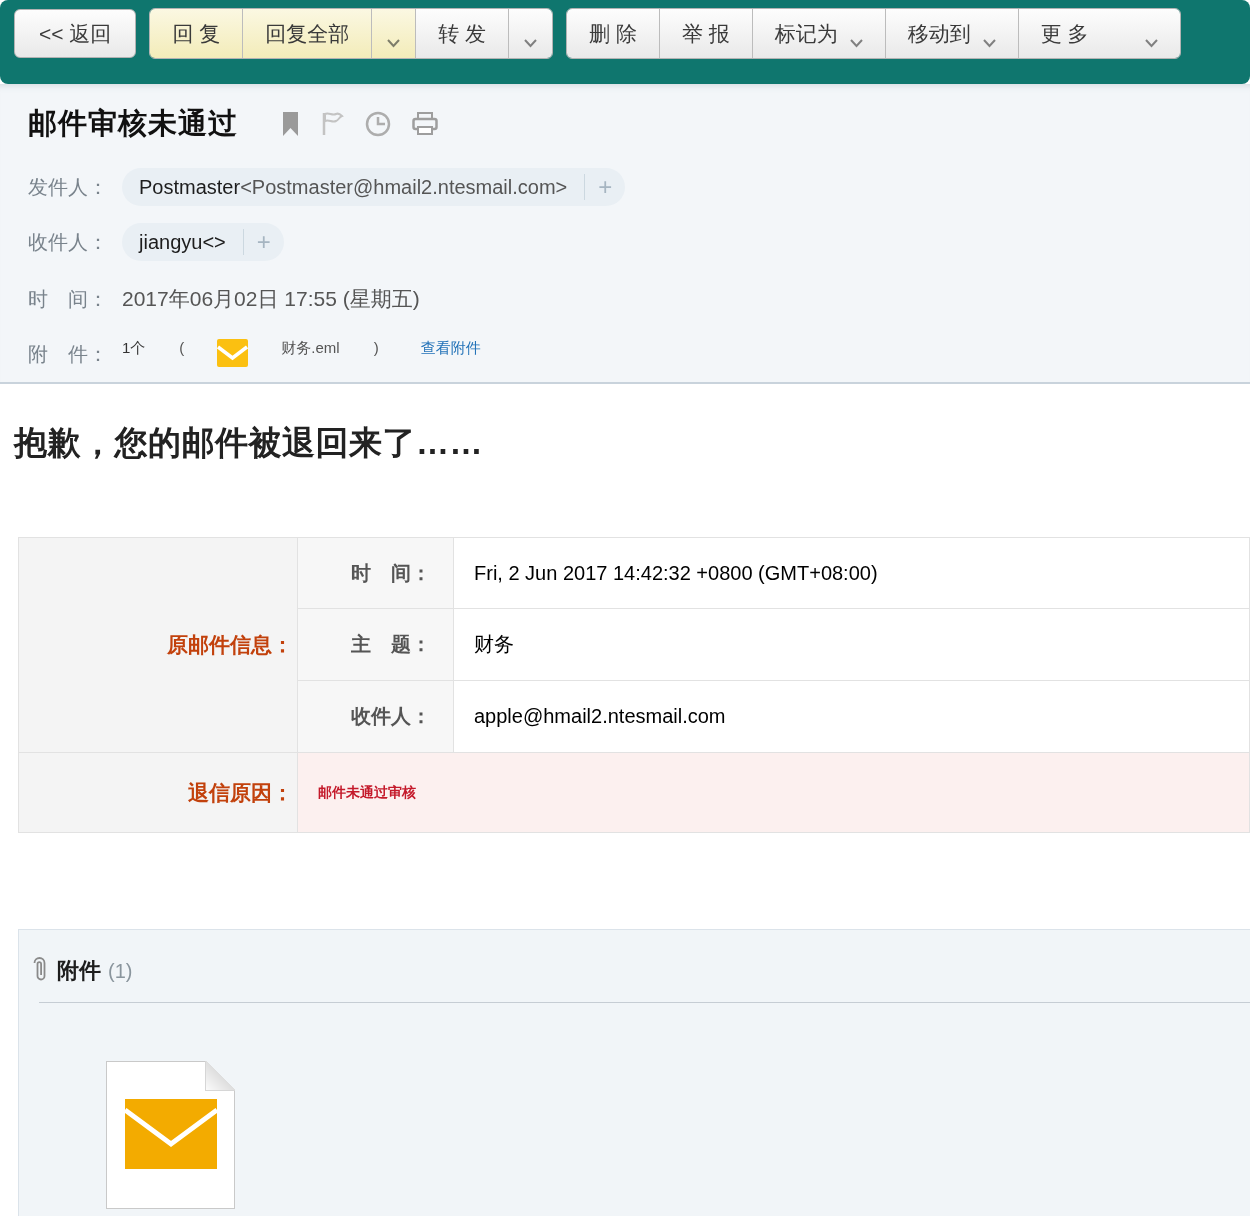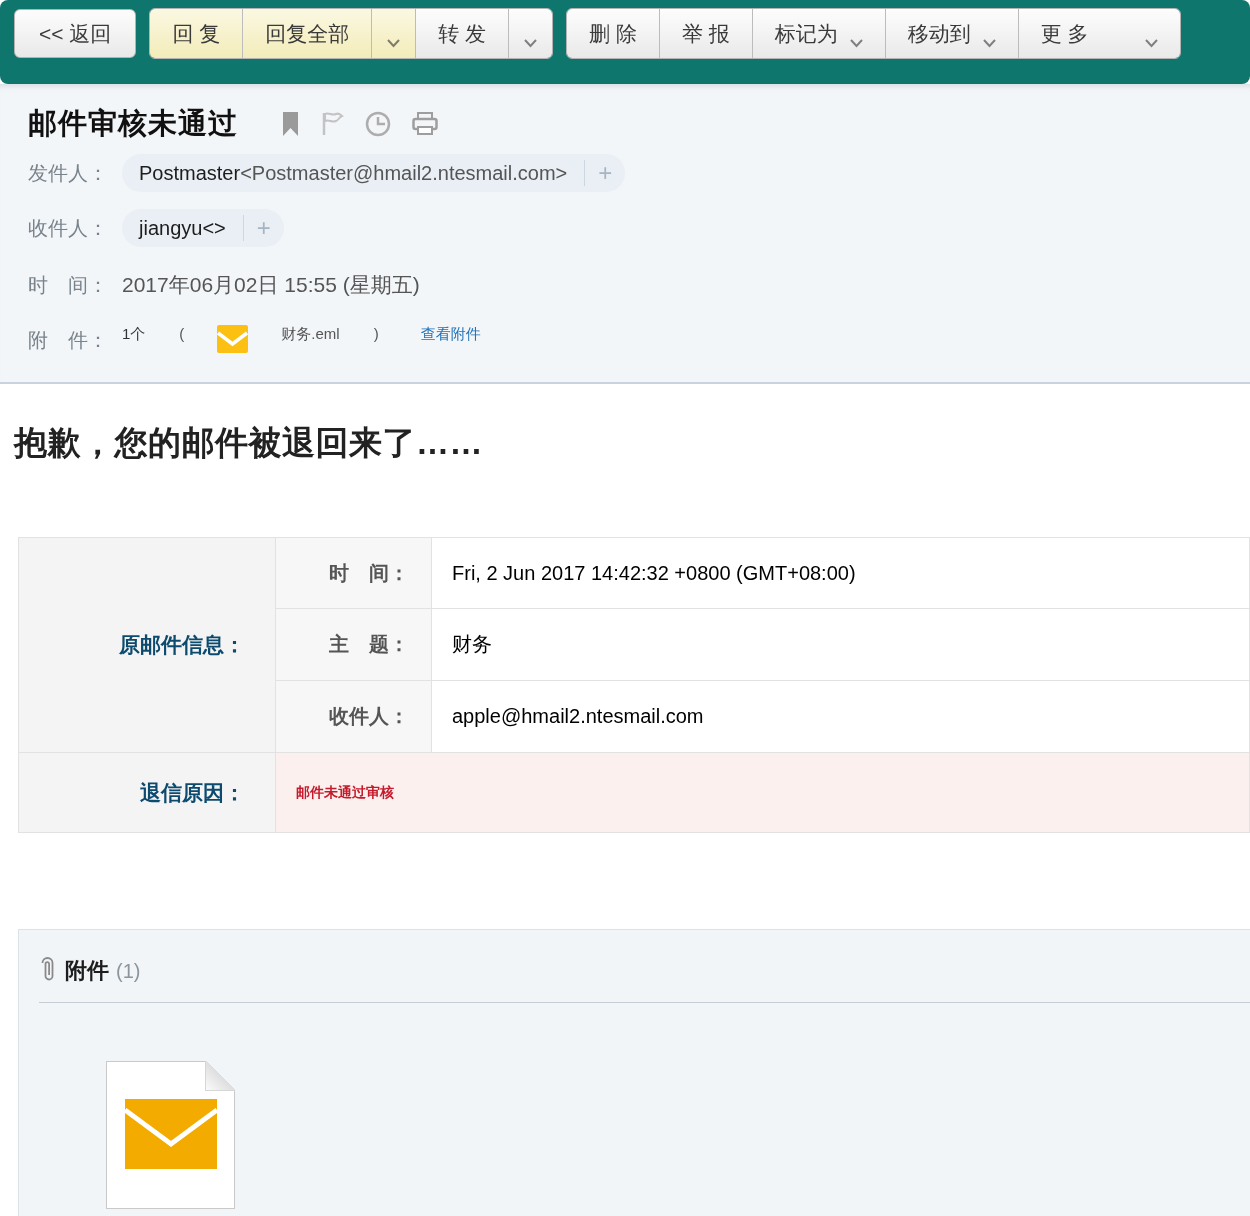--- a/index.html
+++ b/index.html
@@ -22,50 +22,50 @@
   .chev { width:13px; height:9px; display:inline-block; }
   .seg .chev.after { margin-left:12px; }
 
   
   .mail-header { background:#f3f6f9; border-bottom:2px solid #c9d3dc; padding:20px 28px 0 28px;
     height:300px; box-shadow: inset 0 8px 7px -7px rgba(110,125,140,.28); }
   .subject-row { display:flex; align-items:center; }
   .subject { font-size:29px; font-weight:bold; color:#111; letter-spacing:1px; }
   .subject-icons { display:flex; align-items:center; gap:21px; margin-left:44px; margin-top:4px; }
   .field-row { display:flex; align-items:center; margin-top:17px; }
-  .field-row.first { margin-top:10px; }
+  .field-row.first { margin-top:24px; }
   .field-label { width:94px; font-size:20px; color:#79838c; flex:none; }
   .pill { display:inline-flex; align-items:center; background:#e9eff4; border-radius:19px; height:38px; }
   .pill .addr-main { padding:0 17px; font-size:20px; color:#555; white-space:nowrap; }
   .pill .addr-name { color:#1d1d1d; }
   .pill .pill-add { border-left:1px solid #ccd8e0; padding:0 13px; font-size:24px; color:#a6b5c1; height:26px;
     display:flex; align-items:center; }
   .plain-value { font-size:21px; color:#555; }
   .attach-line { display:flex; font-size:15px; color:#555;gap:26px; }
   .attach-count { color:#333; }
   .mini-env { margin:0 7px; display:inline-block; }
   .view-link { color:#2272b8; margin-left:16px; cursor:pointer; }
 
   
   .bounce-heading { margin:37px 0 0 14px; font-size:33px; font-weight:bold; color:#222; letter-spacing:.5px; }
 
   table.bounce { border-collapse:collapse; margin:71px 0 0 18px; width:calc(100% - 18px); table-layout:fixed; }
   table.bounce td { border:1px solid #e2e2e2; }
-  td.group-cell { width:257px; background:#f4f4f4; text-align:right; padding-right:30px;
-    font-size:21px; font-weight:bold; color:#0c4a6e; }
+  td.group-cell { width:279px; background:#f4f4f4; text-align:right; padding-right:4px;
+    font-size:21px; font-weight:bold; color:#c2410c; }
   td.label-cell { width:156px; background:#f7f7f7; text-align:right; padding-right:22px;
     font-size:20px; font-weight:bold; color:#555; }
   td.value-cell { padding-left:20px; font-size:20px; color:#000; border-right:none; }
   tr.r1 { height:71px; } tr.r2 { height:72px; } tr.r3 { height:72px; } tr.r4 { height:80px; }
   td.reason-cell { background:#fcf0ef; color:#c41a2b; font-size:14px; font-weight:bold; padding-left:20px; border-right:none; }
 
   
   .attach-box { margin:96px 0 0 18px; width:calc(100% - 18px); background:#f1f5f8;
     border:1px solid #dbe3ea; border-right:none; height:400px; }
-  .attach-head { display:flex; align-items:center; padding:25px 0 0 20px; }
+  .attach-head { display:flex; align-items:center; padding:25px 0 0 12px; }
   .attach-title { font-size:22px; font-weight:bold; color:#1d1d1d; margin-left:9px; }
   .attach-num { font-size:20px; color:#8a959d; margin-left:7px; }
   .attach-divider { margin:15px 0 0 20px; border-top:1px solid #c6cdd4; }
   .file-card { position:relative; margin:58px 0 0 87px; width:129px; height:148px;
     background:#fff; border:1px solid #c9c9c9; }
   .file-fold { position:absolute; top:-1px; right:-1px; width:30px; height:30px;
     background:linear-gradient(to bottom left,#f1f5f8 0,#f1f5f8 50%,#dedede 50%,#fbfbfb 100%);
     border-left:1px solid #d6d6d6; border-bottom:1px solid #d6d6d6; }
   .file-env { position:absolute; left:18px; top:37px; }
 </style>
@@ -149,21 +149,21 @@
   <div class="field-row">
     <span class="field-label">收件人：</span>
     <span class="pill">
       <span class="addr-main"><span class="addr-name">jiangyu&lt;&gt;</span></span>
       <span class="pill-add">+</span>
     </span>
   </div>
 
   <div class="field-row" style="margin-top:24px;">
     <span class="field-label">时　间：</span>
-    <span class="plain-value">2017年06月02日 15:55 (星期五)</span>
+    <span class="plain-value">2017年06月02日 17:55 (星期五)</span>
   </div>
 
   <div class="field-row" style="margin-top:26px;">
     <span class="field-label">附　件：</span>
     <span class="attach-line">
       <span class="attach-count">1个</span>
       <span style="margin-left:8px;">(</span>
       <span class="mini-env"><svg width="31" height="28">
             <rect width="31" height="28" rx="2" fill="#fbc011"></rect>
             <polyline points="1,8 15.5,19 30,8" fill="none" stroke="#fff" stroke-width="3.5"></polyline>

